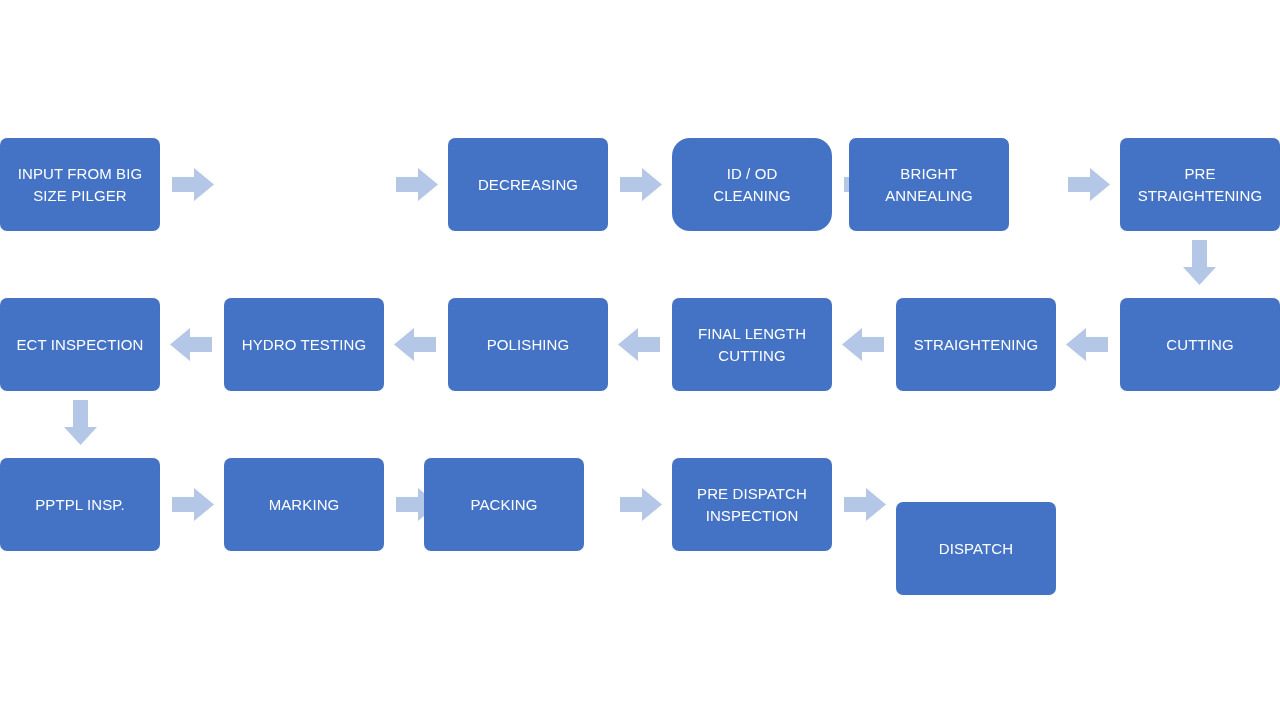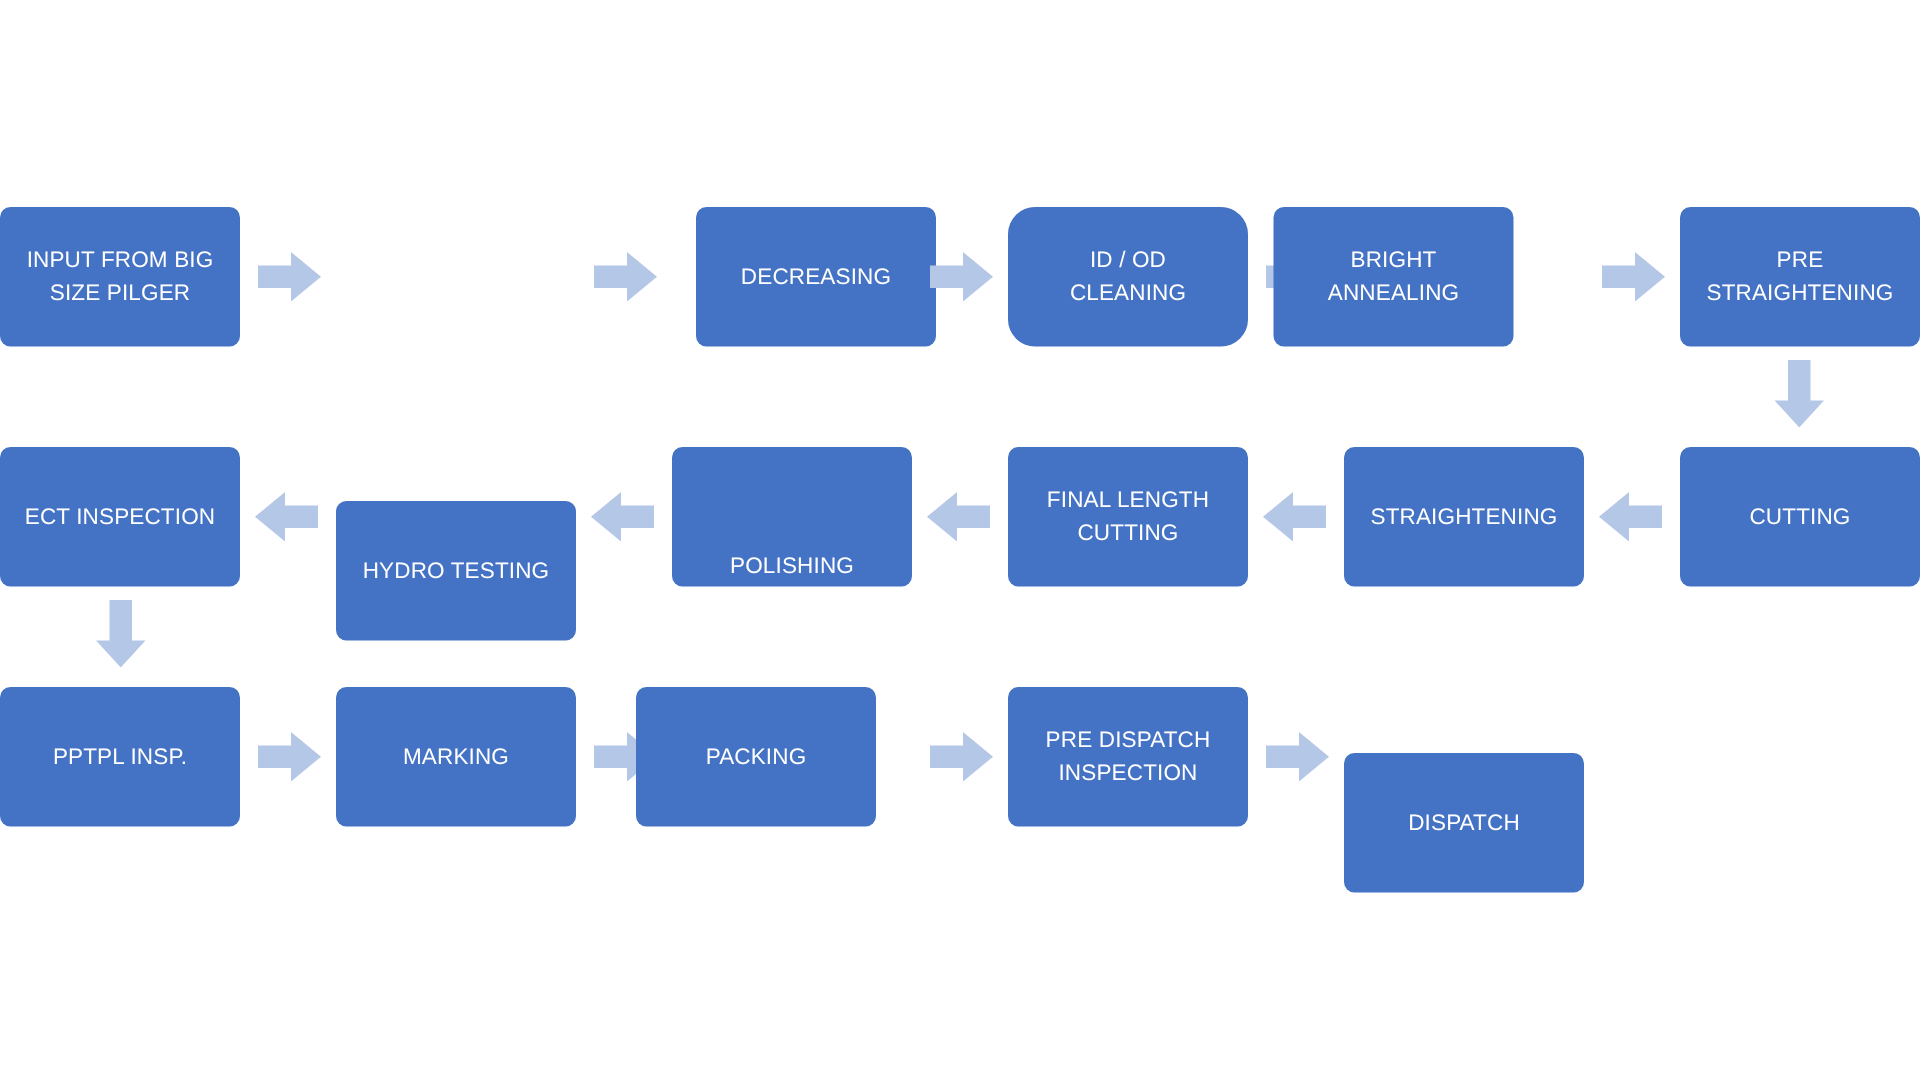--- a/index.html
+++ b/index.html
@@ -73,21 +73,21 @@
     </svg>
   </div>
 
 
   <div class="arrow arrow-row1" style="left:396px;">
     <svg width="42" height="33" viewBox="0 0 42 33">
       <polygon points="0,9 22,9 22,0 42,16.5 22,33 22,24 0,24" fill="#B4C7E7"></polygon>
     </svg>
   </div>
 
-  <div class="node-box row1" style="left:464px;">
+  <div class="node-box row1" style="left:448px;">
     <span class="node-label">DECREASING</span>
   </div>
 
   <div class="arrow arrow-row1" style="left:620px;">
     <svg width="42" height="33" viewBox="0 0 42 33">
       <polygon points="0,9 22,9 22,0 42,16.5 22,33 22,24 0,24" fill="#B4C7E7"></polygon>
     </svg>
   </div>
 
   <div class="node-box row1" style="left:672px;border-radius:18px;">
@@ -126,31 +126,31 @@
   <div class="node-box row2" style="left:0px;">
     <span class="node-label">ECT INSPECTION</span>
   </div>
 
   <div class="arrow arrow-row2" style="left:170px;">
     <svg width="42" height="33" viewBox="0 0 42 33">
       <polygon points="42,9 20,9 20,0 0,16.5 20,33 20,24 42,24" fill="#B4C7E7"></polygon>
     </svg>
   </div>
 
-  <div class="node-box row2" style="left:224px;margin-top:36px;">
+  <div class="node-box row2" style="left:224px;">
     <span class="node-label">HYDRO TESTING</span>
   </div>
 
   <div class="arrow arrow-row2" style="left:394px;">
     <svg width="42" height="33" viewBox="0 0 42 33">
       <polygon points="42,9 20,9 20,0 0,16.5 20,33 20,24 42,24" fill="#B4C7E7"></polygon>
     </svg>
   </div>
 
-  <div class="node-box row2" style="left:448px;align-items:flex-end;">
+  <div class="node-box row2" style="left:448px;">
     <span class="node-label">POLISHING</span>
   </div>
 
   <div class="arrow arrow-row2" style="left:618px;">
     <svg width="42" height="33" viewBox="0 0 42 33">
       <polygon points="42,9 20,9 20,0 0,16.5 20,33 20,24 42,24" fill="#B4C7E7"></polygon>
     </svg>
   </div>
 
   <div class="node-box row2" style="left:672px;">

